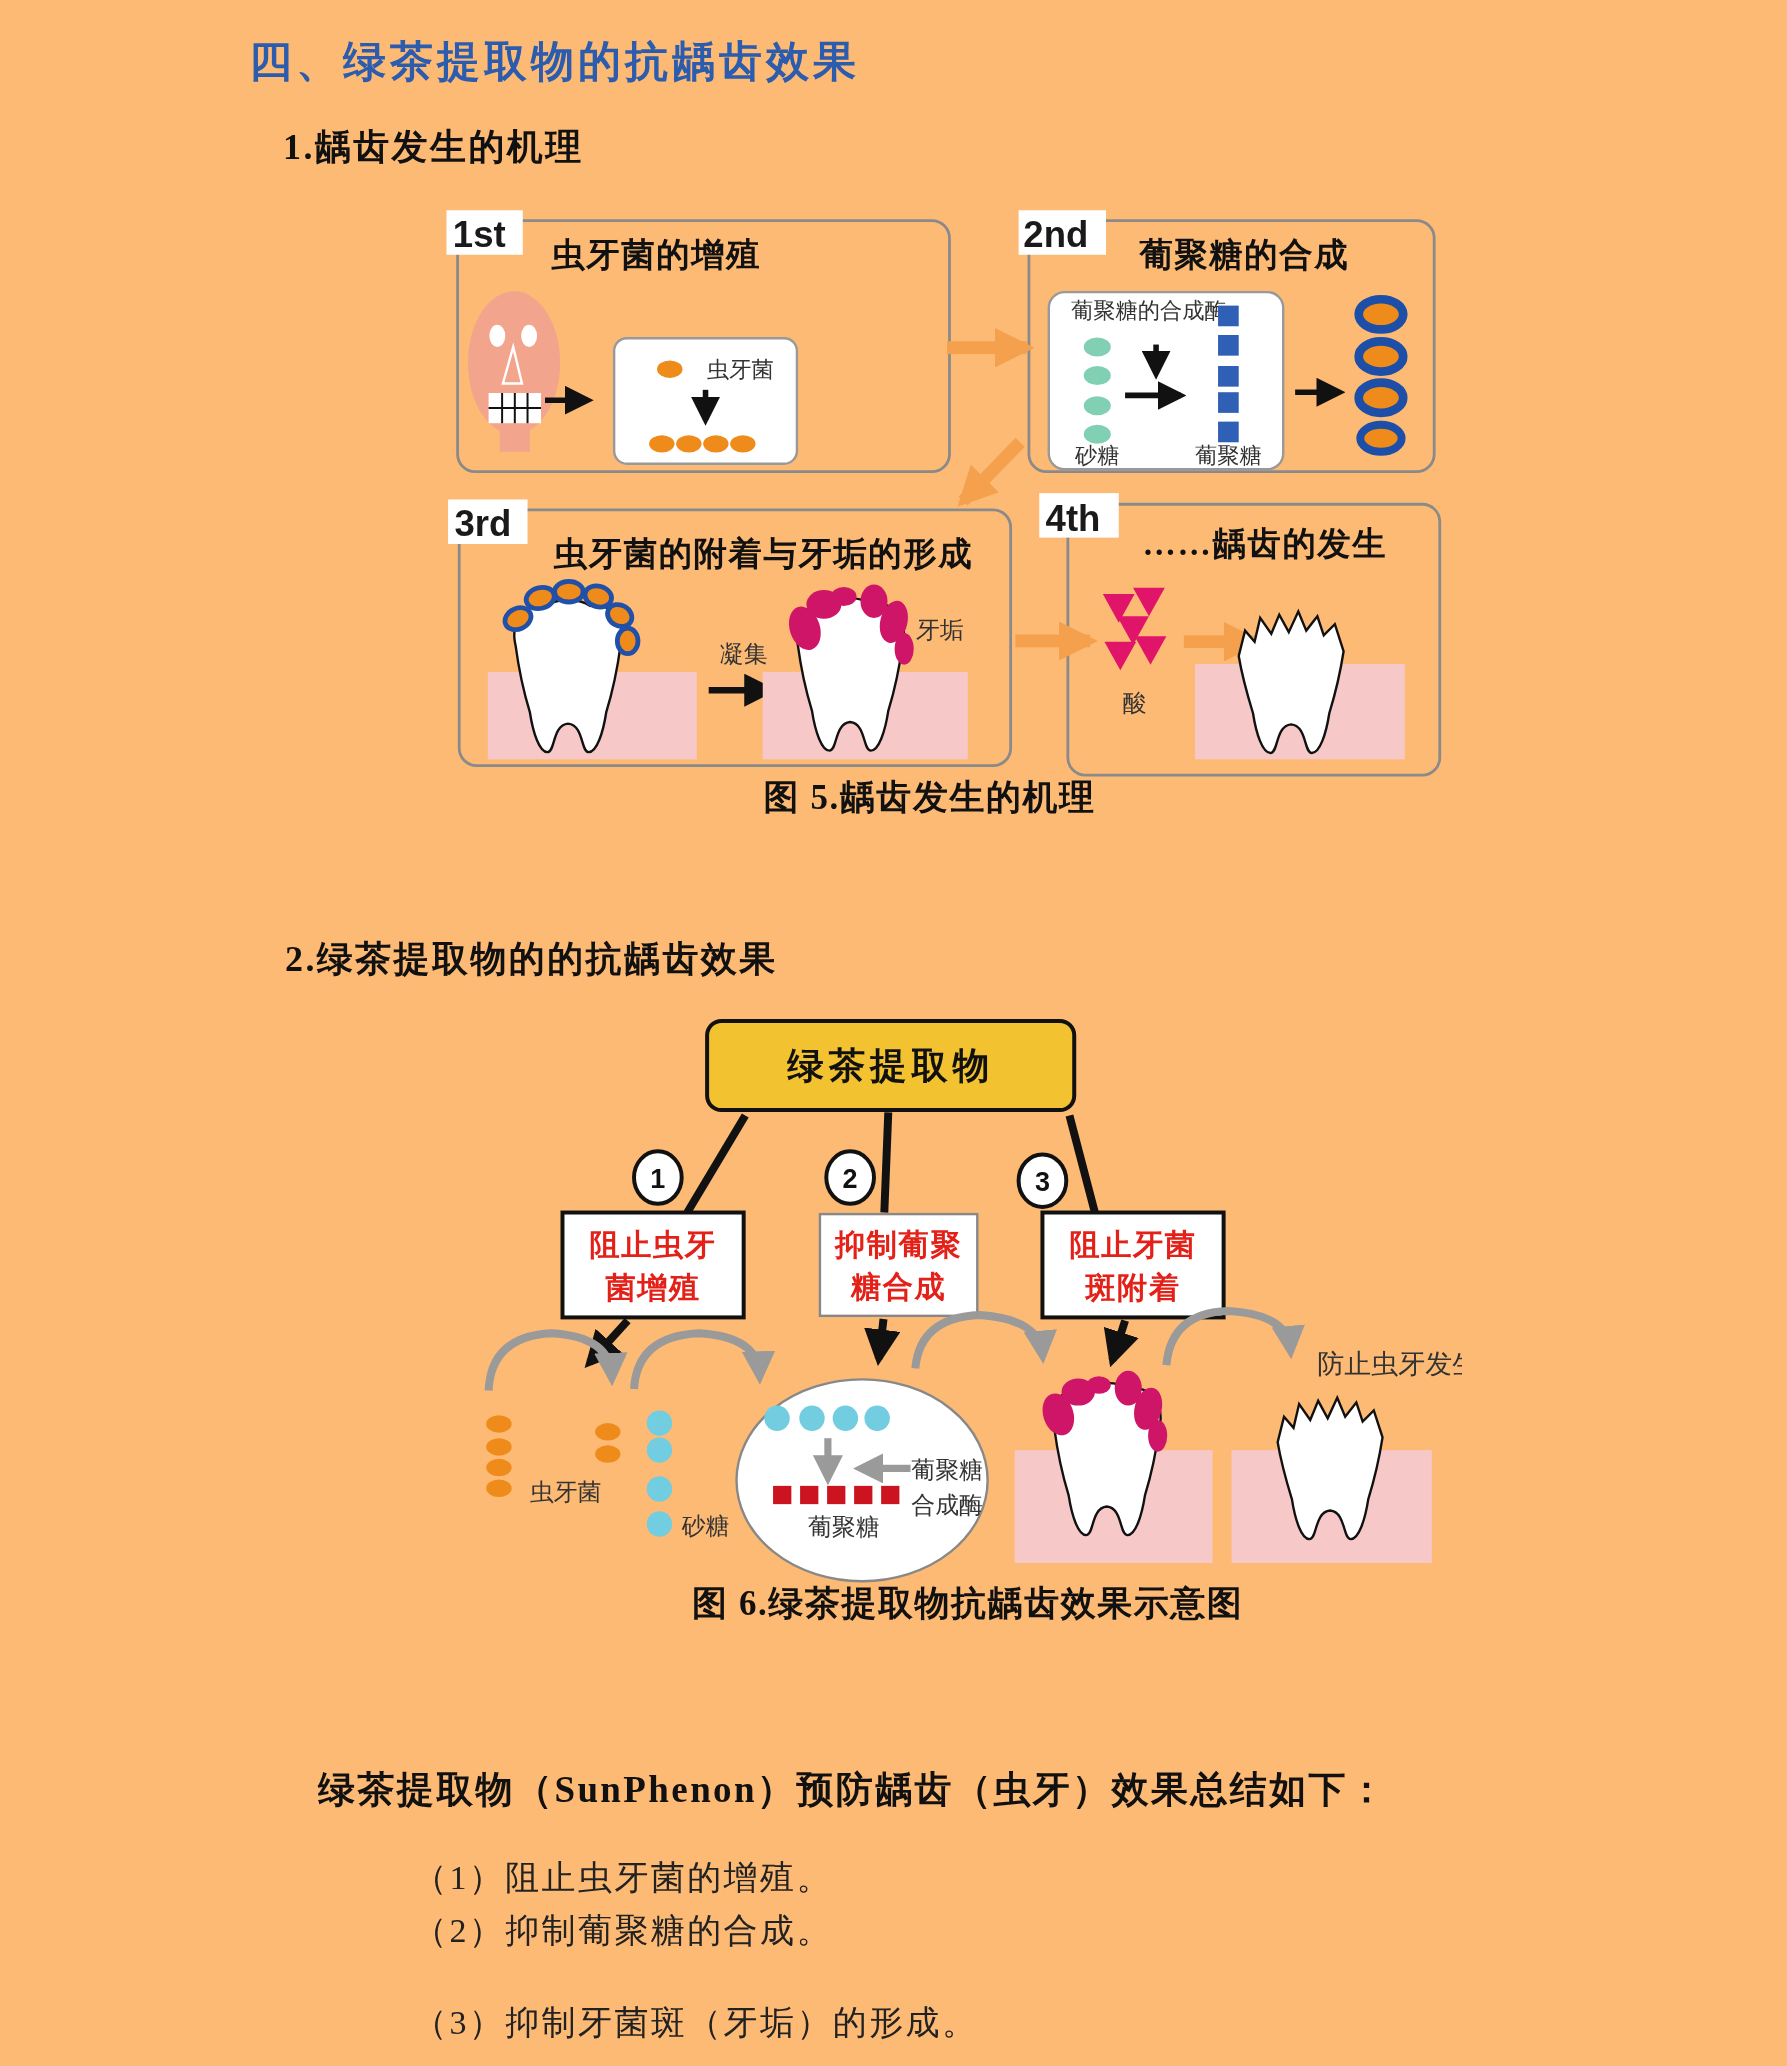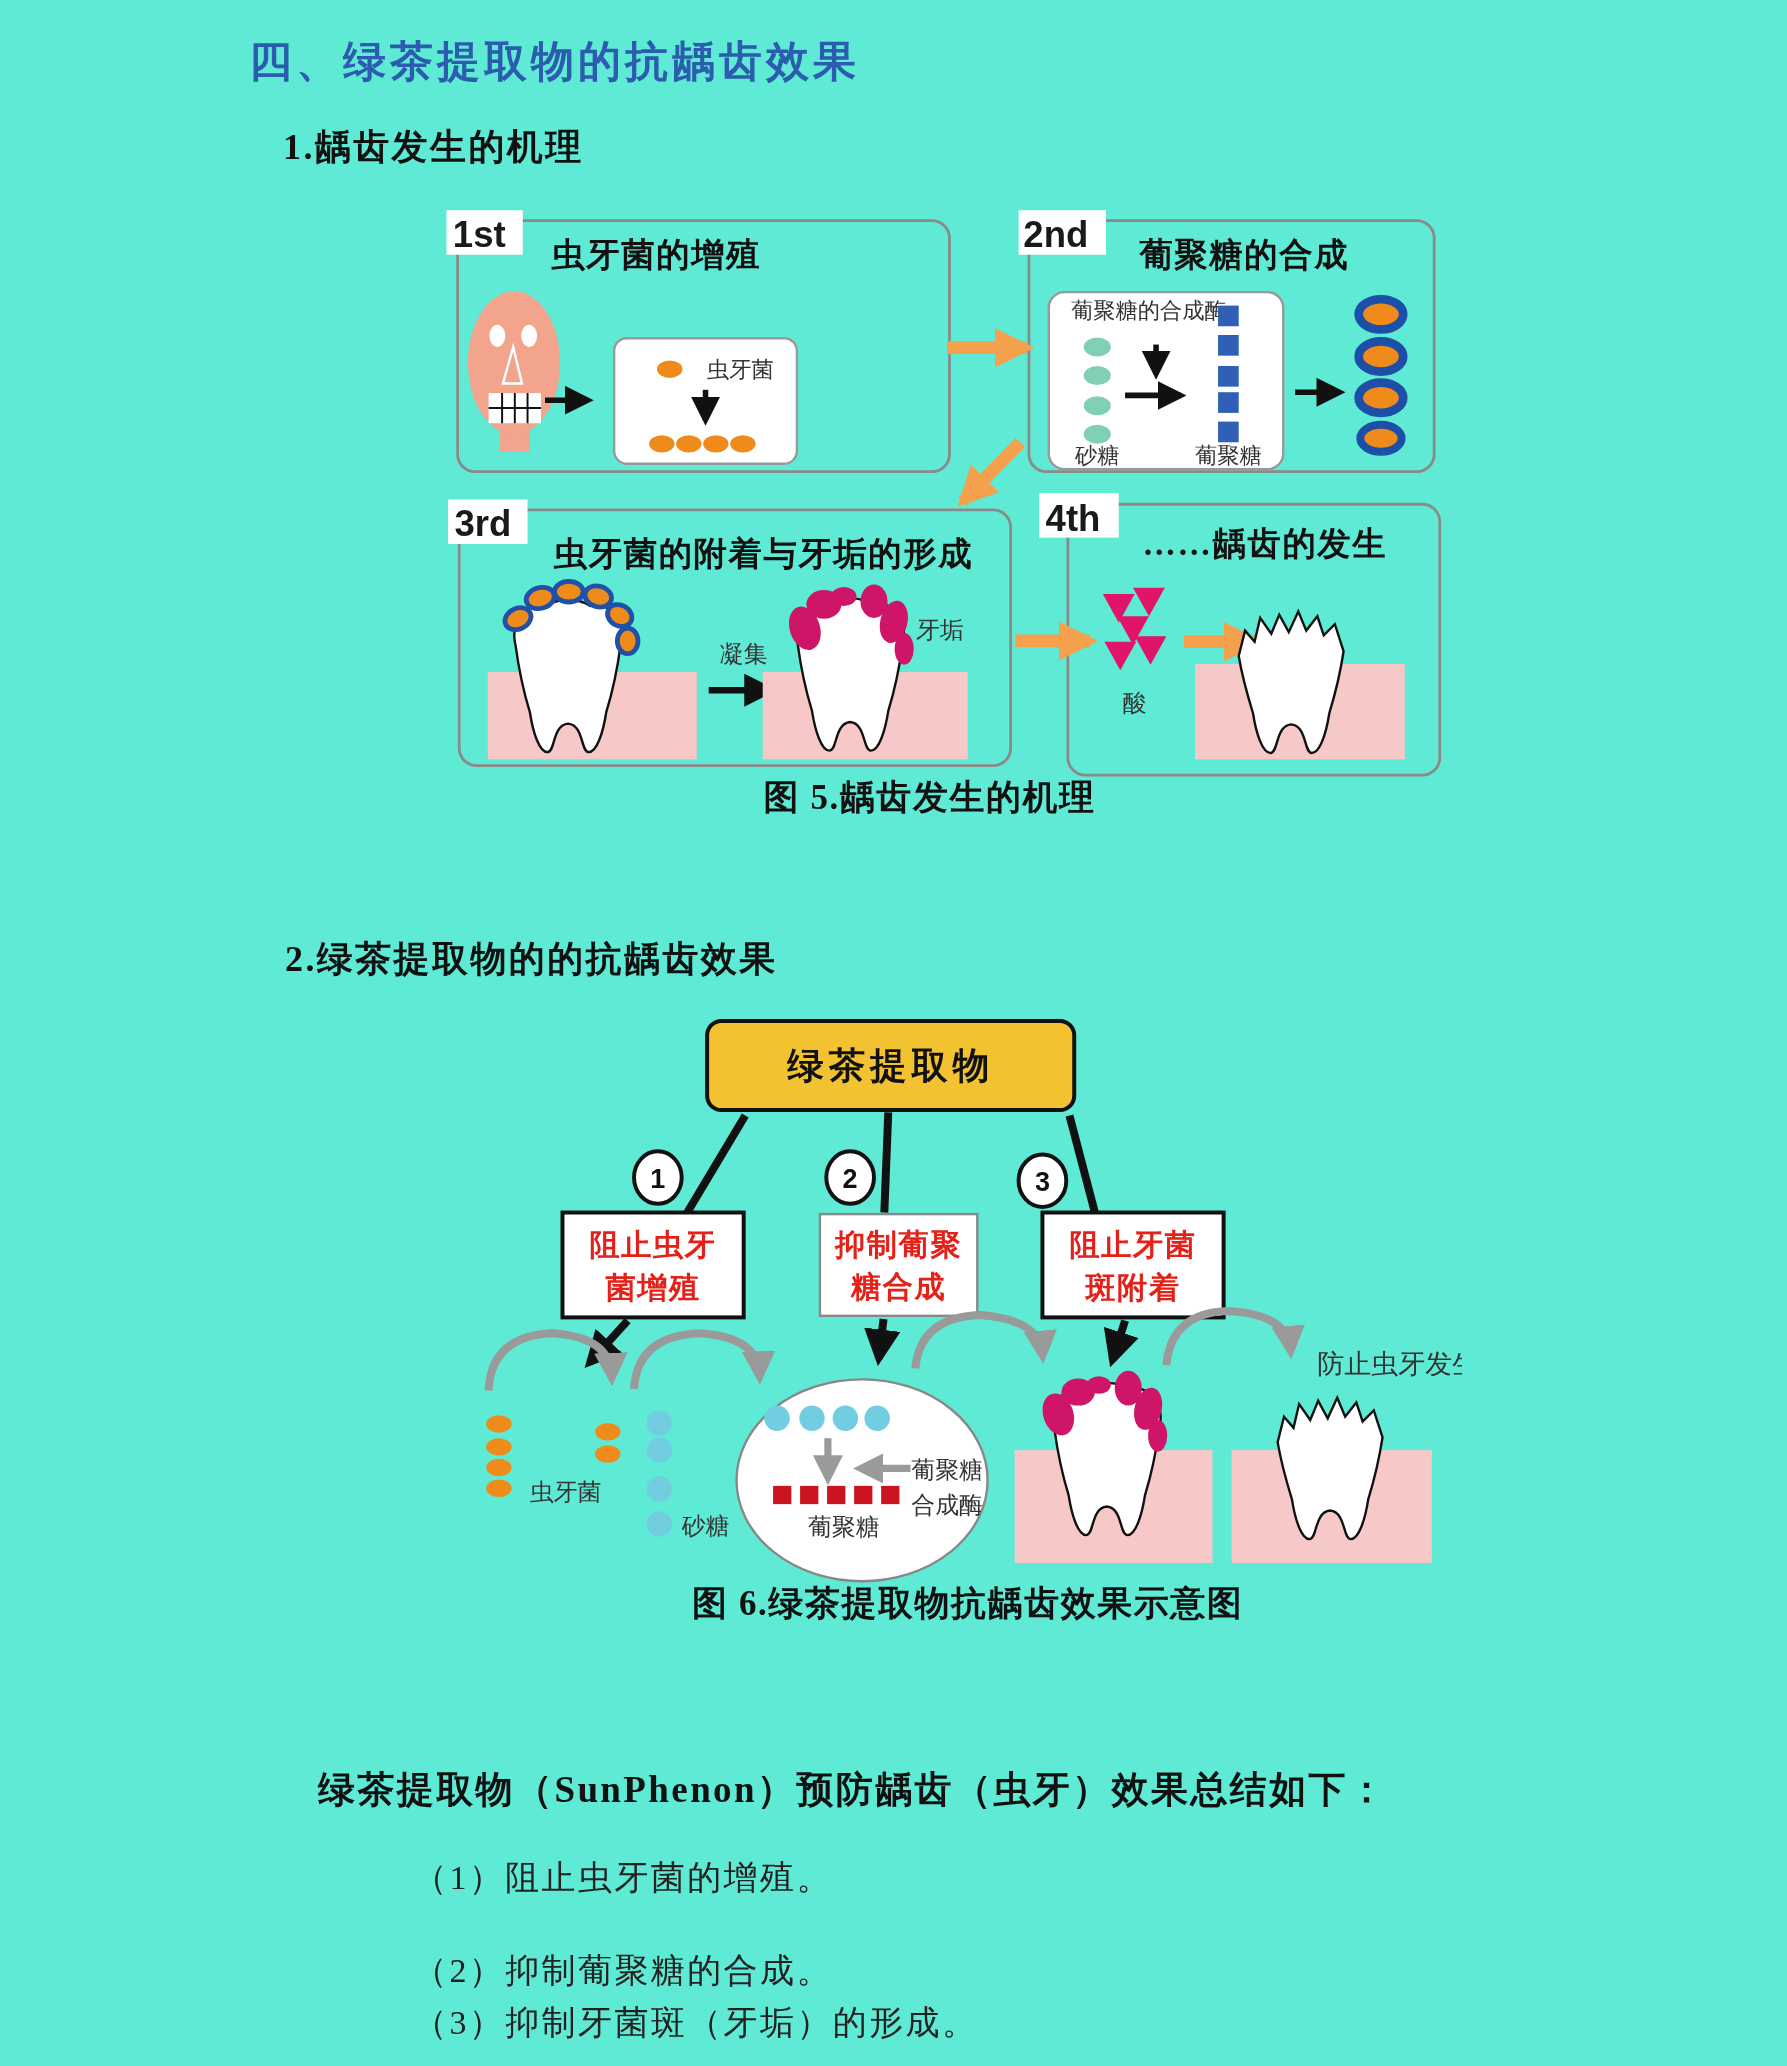--- a/index.html
+++ b/index.html
@@ -1,26 +1,26 @@
 <!DOCTYPE html>
 <html style="font-size:12.7px"><head>
 <meta charset="utf-8">
 <style>
   html,body{margin:0;padding:0;background:#ffffff;}
   body{font-family:"Liberation Serif", serif;}
-  .page{position:relative;width:1787px;height:2066px;background:#5eead4;overflow:hidden;}
+  .page{position:relative;width:1787px;height:2066px;background:#fdba74;overflow:hidden;}
   .sec-title{position:absolute;left:249px;top:33px;font-size:43px;font-weight:bold;color:#2b5cad;letter-spacing:4px;}
   .sub-title{position:absolute;font-size:36px;font-weight:bold;color:#111;letter-spacing:2.4px;}
   .sub1{left:283px;top:123px;}
   .sub2{left:285px;top:935px;text-align:center;}
   .fig5{position:absolute;left:429px;top:199px;}
   .fig6{position:absolute;left:429px;top:1009px;}
   .summary-intro{position:absolute;left:318px;top:1731px;font-size:37px;font-weight:bold;color:#111;letter-spacing:2.4px;margin-top:34px;}
   .summary-item{position:absolute;left:413px;font-size:34px;color:#222;letter-spacing:2.4px;margin-top:34px;}
-  .it1{top:1821px;} .it2{top:1914px;} .it3{top:1966px;text-align:right;}
+  .it1{top:1821px;} .it2{top:1874px;} .it3{top:1966px;text-align:right;}
   svg text{font-family:"Liberation Serif", serif;}
   .panel-label{font-family:"Liberation Sans", sans-serif;font-weight:bold;font-size:46px;fill:#1a1a1a;}
   .panel-title{font-size:42px;font-weight:bold;fill:#111;letter-spacing:2px;}
   .small-label{font-size:28px;fill:#333;}
   .mid-label{font-size:30px;fill:#333;}
   .red-step{font-size:38px;font-weight:bold;fill:#e32119;letter-spacing:2px;}
   .caption{font-size:44px;font-weight:bold;fill:#111;letter-spacing:2px;}
   .circ-num{font-family:"Liberation Sans", sans-serif;font-size:34px;font-weight:bold;fill:#111;}
   .ybox-text{font-size:46px;font-weight:bold;fill:#111;letter-spacing:6px;}
 </style>

